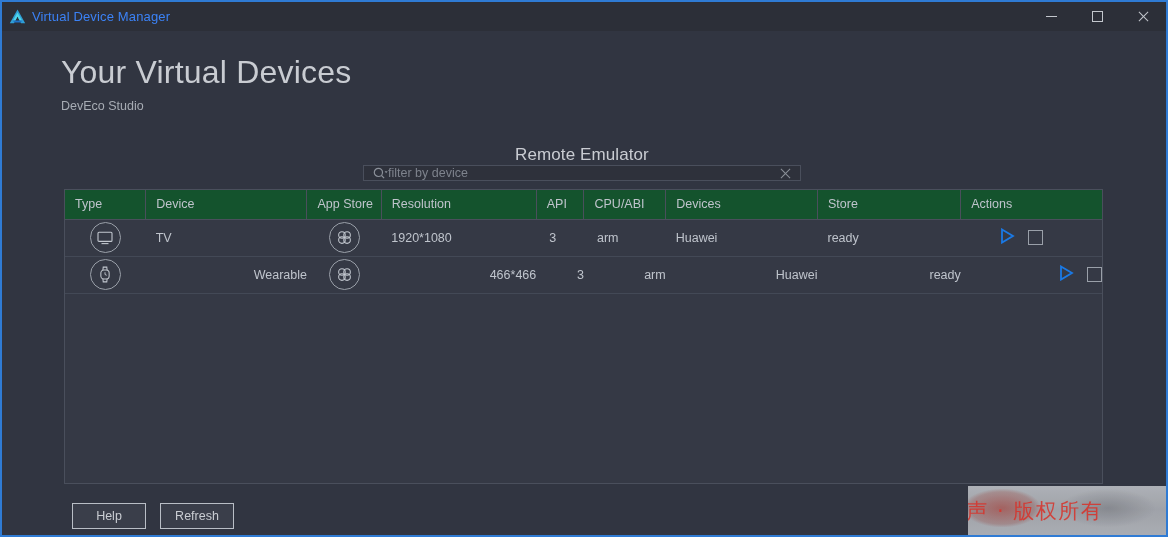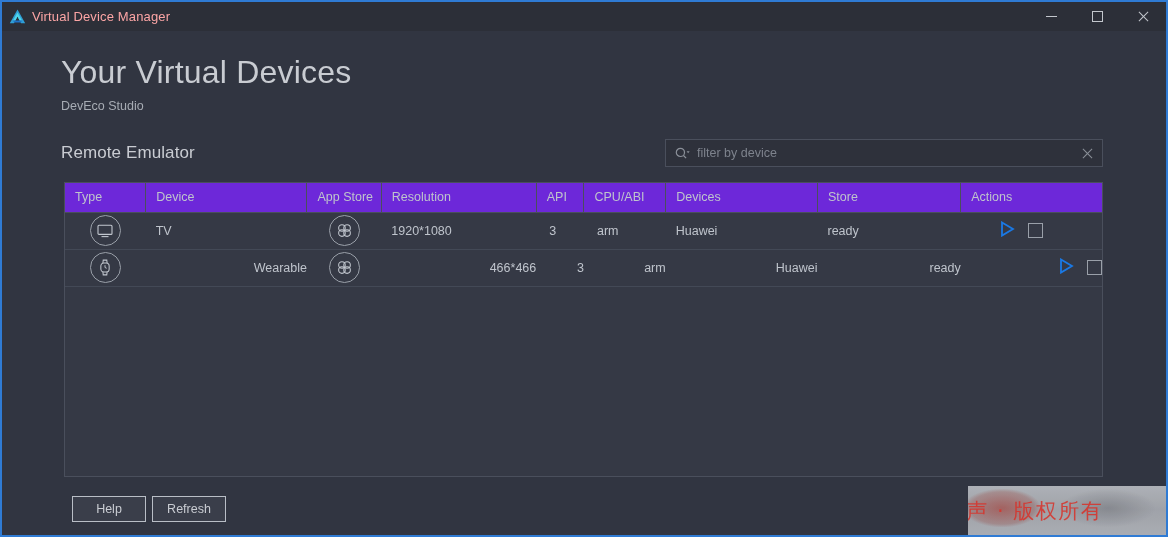--- a/index.html
+++ b/index.html
@@ -36,21 +36,21 @@
   .title-logo {
     width: 30px;
     height: 29px;
     display: flex;
     align-items: center;
     justify-content: center;
     flex: 0 0 30px;
   }
   .title-text {
     font-size: 13px;
-    color: #fca5a5;
+    color: #3b82f6;
     letter-spacing: .15px;
     white-space: nowrap;
   }
   .win-controls {
     position: absolute;
     right: 0; top: 0;
     height: 29px;
     display: flex;
   }
   .win-btn {
@@ -87,43 +87,43 @@
     letter-spacing: .2px;
     line-height: 1.1;
   }
   #page-subtitle {
     margin-top: 9px;
     font-size: 12.5px;
     color: #a7acb4;
   }
 
   #section-row {
-    margin-top: 25px;
+    margin-top: 32px;
     padding: 0 63px 0 59px;
     display: flex;
     align-items: center;
     justify-content: space-between;
     height: 30px;
+    flex-direction: column;
   }
   #section-title {
     font-size: 17px;
     color: #c9ccd2;
     letter-spacing: .1px;
   }
 
   
   #search-box {
     width: 438px;
     height: 28px;
     background: #2e313b;
     border: 1px solid #4a4f5c;
     display: flex;
     align-items: center;
     padding: 0 8px 0 9px;
-    gap: 7px;
   }
   .search-icon { flex: 0 0 auto; display: flex; align-items: center; }
   #search-input {
     flex: 1 1 auto;
     background: transparent;
     border: none;
     outline: none;
     color: #c9ccd2;
     font-family: "Liberation Sans", sans-serif;
     font-size: 12.5px;
@@ -146,21 +146,21 @@
     margin: 14px 63px 0 62px;
     height: 295px;
     border: 1px solid #4a4f5c;
     background: #353945;
     overflow: hidden;
     display: flex;
     flex-direction: column;
   }
   table { width: 100%; border-collapse: collapse; table-layout: fixed; }
 
-  thead tr { height: 29px; background: #6d28d9; }
+  thead tr { height: 29px; background: #14532d; }
   thead th {
     text-align: left;
     font-weight: 400;
     font-size: 12.5px;
     color: #bfc4cc;
     padding: 0 0 0 10px;
     border-right: 1px solid #4a4f5c;
     border-bottom: 1px solid #4a4f5c;
     white-space: nowrap;
     overflow: hidden;
@@ -194,21 +194,21 @@
   .btn-stop {
     width: 15px; height: 15px;
     border: 1.6px solid #9aa0a9;
     display: inline-block;
   }
 
   
   #footer {
     margin: 19px 0 0 70px;
     display: flex;
-    gap: 6px;
+    gap: 14px;
   }
   .foot-btn {
     min-width: 74px;
     height: 26px;
     background: #3a3e4a;
     border: 1px solid #b9bec6;
     color: #c9ccd2;
     font-family: "Liberation Sans", sans-serif;
     font-size: 12.5px;
     padding: 0 12px;

